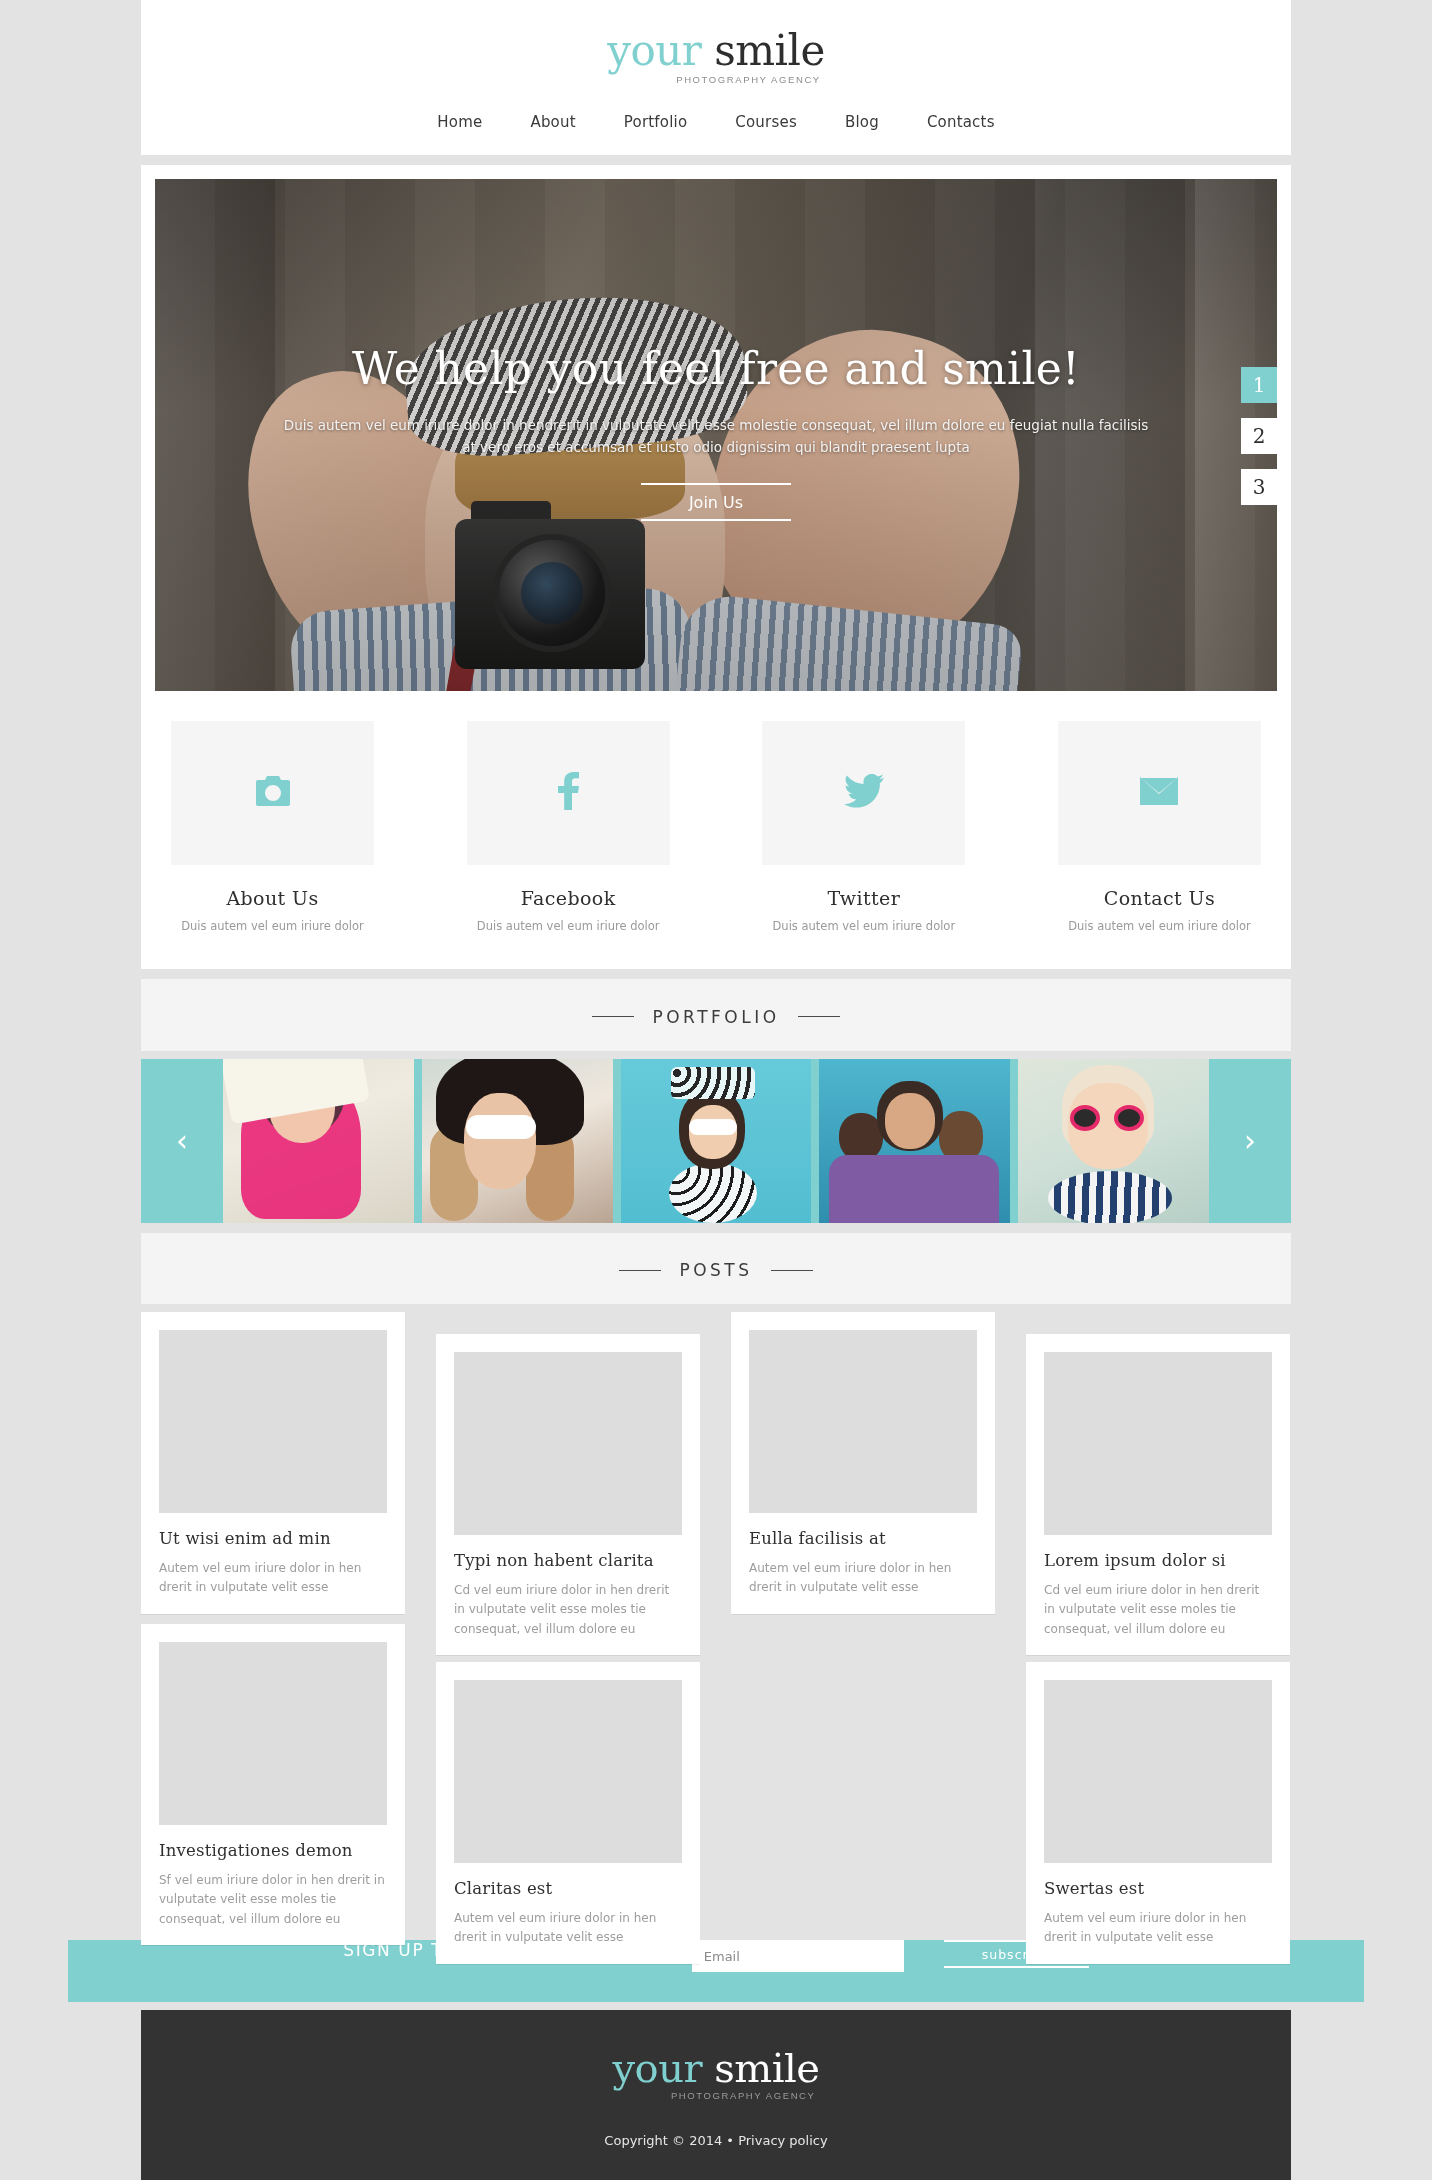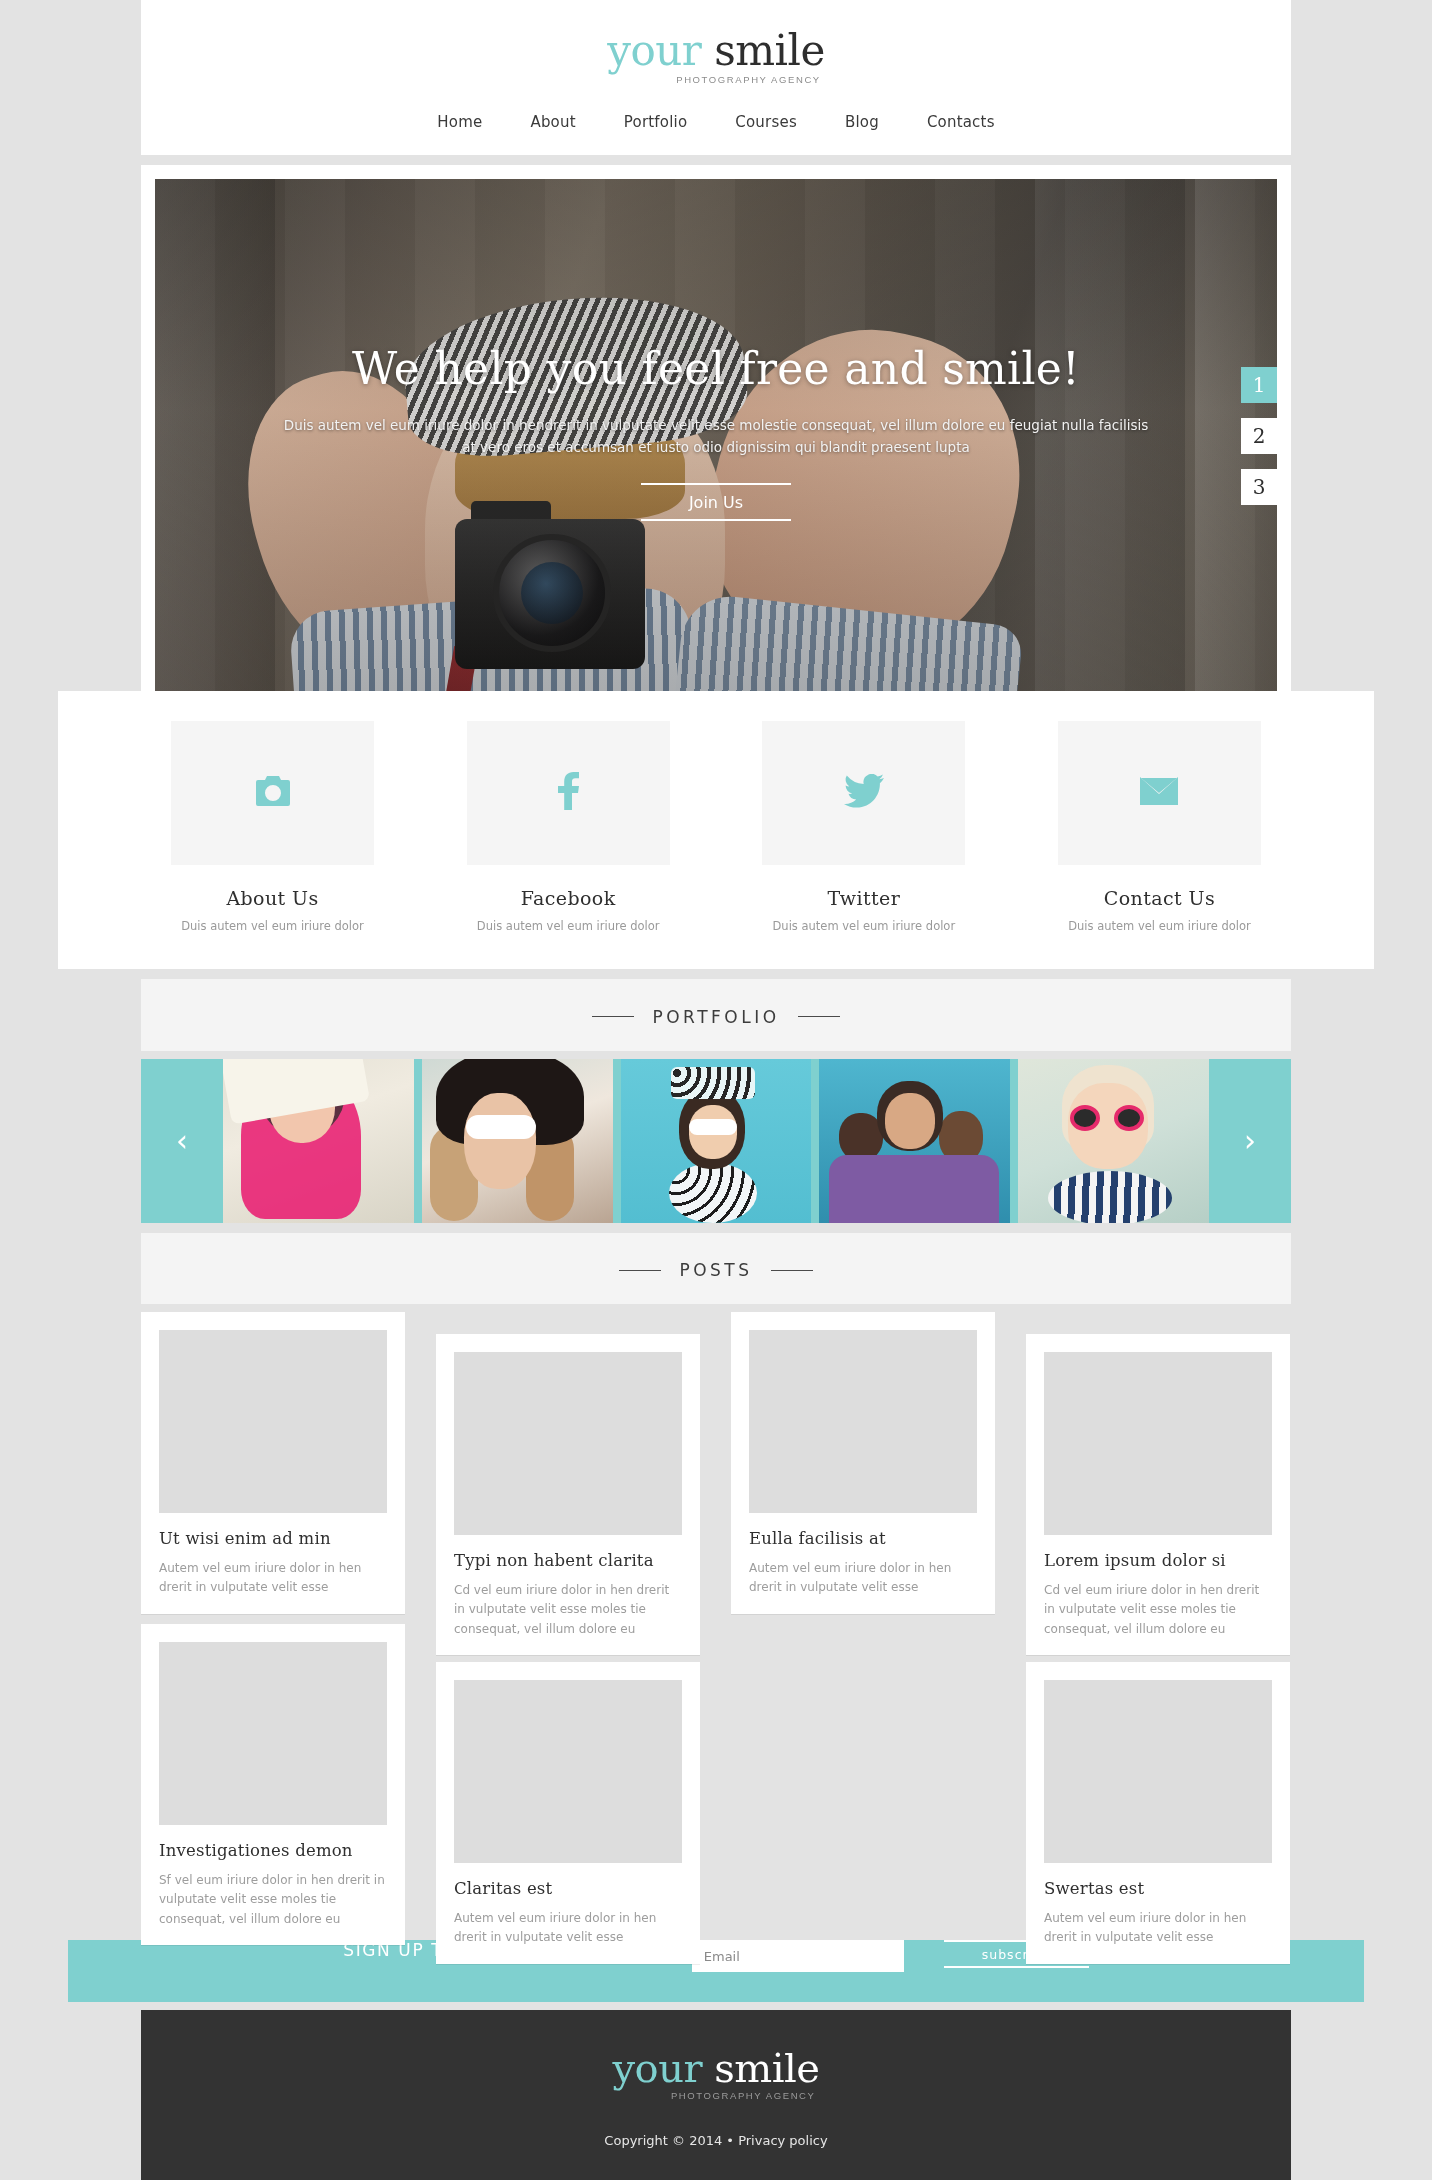--- a/index.html
+++ b/index.html
@@ -133,21 +133,21 @@
 
   .hero-pager { position:absolute; right:0; top:188px; z-index:7; }
   .hero-pager div {
     width:36px; height:36px; line-height:36px; text-align:center;
     background:#fff; color:#2d2d2d; font-size:20px; margin-bottom:15px;
     font-family:"DejaVu Serif", serif; cursor:pointer;
   }
   .hero-pager div.active { background:#7fd0cf; color:#fff; }
 
   
-  .features-outer { width:1316px; margin:0 auto; background:#fff; padding:30px 0 36px; }
+  .features-outer { width:1150px; margin:0 auto; background:#fff; padding:30px 0 36px; }
   .features { display:flex; justify-content:space-between; width:1090px; margin:0 auto; }
   .feature { width:203px; text-align:center; }
   .feature .tile {
     height:144px; background:#f5f5f5; display:flex; align-items:center; justify-content:center;
   }
   .feature .tile svg { fill:#7fd0cf; }
   .feature h3 {
     font-family:"DejaVu Serif", serif; font-weight:400; font-size:19px;
     color:#2f2f2f; margin-top:22px; letter-spacing:0.4px;
   }

